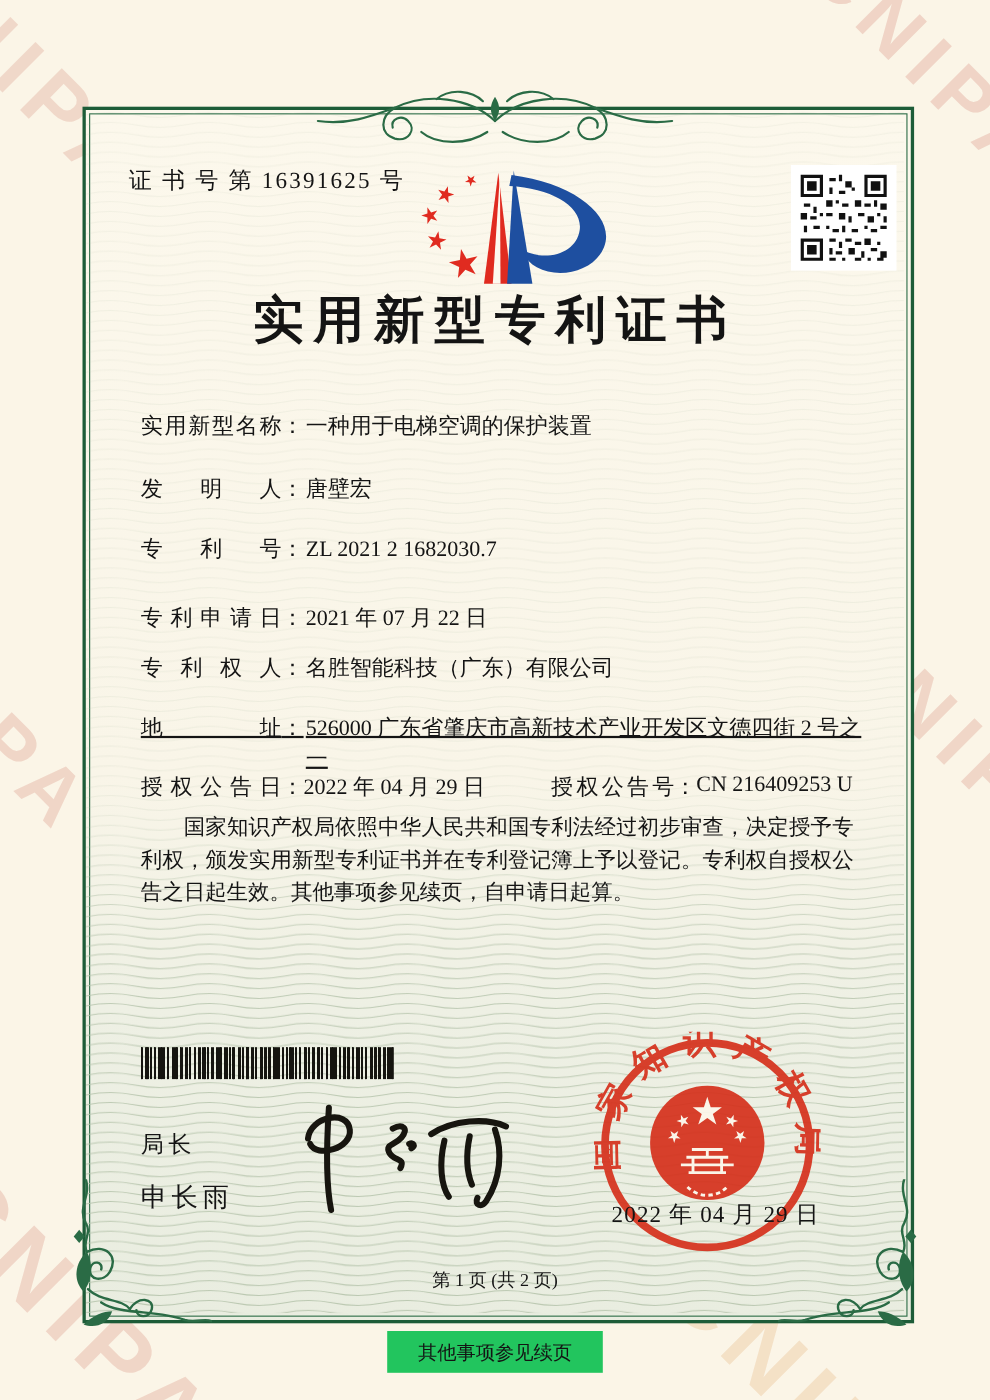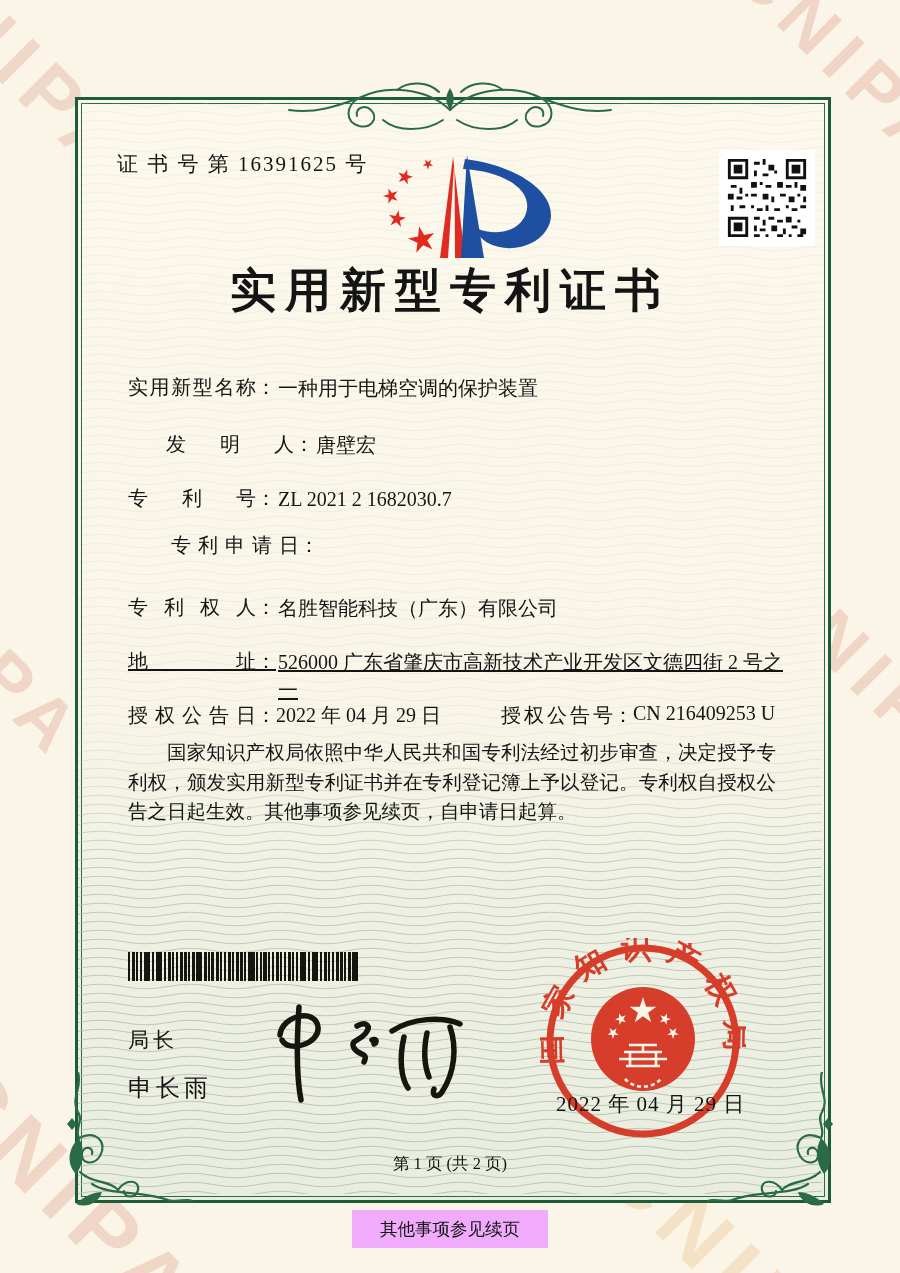--- a/index.html
+++ b/index.html
@@ -33,21 +33,21 @@
   .cert-no{position:absolute;left:117px;top:150px;font-size:21px;letter-spacing:2px;}
   .logo{position:absolute;left:360px;top:146px;}
   .qr{position:absolute;left:719px;top:150px;width:84px;height:84px;background:#fff;padding:6px;}
   .title{position:absolute;left:75px;top:260px;width:750px;text-align:center;
          font-size:46px;font-weight:700;letter-spacing:9px;}
 
   .frow{position:absolute;left:128px;display:flex;font-size:20px;}
   .flabel{width:128px;text-align:justify;text-align-last:justify;flex:none;}
   .fcolon{flex:none;}
   .fvalue{width:512px;line-height:28px;padding-left:2px;}
-  .r1{top:374px;justify-content:flex-end;} .r2{top:431px;margin-left:38px;} .r3{top:485px;} .r4{top:532px;margin-left:43px;}
+  .r1{top:374px;justify-content:flex-end;} .r2{top:431px;} .r3{top:485px;} .r4{top:548px;}
   .r5{top:594px;} .r6{top:648px;text-decoration:underline;} .r7{top:702px;}
   .grant-right{display:flex;margin-left:60px;}
   .grant-right .flabel{width:112px;}
 
   .paras{position:absolute;left:128px;top:738px;width:648px;font-size:19.5px;
          line-height:29.5px;text-align:justify;}
   .paras p{margin:0;text-indent:2em;}
 
   .barcode{position:absolute;left:128px;top:952px;width:230px;height:29px;background:
     repeating-linear-gradient(90deg,#15140f 0 2px,rgba(0,0,0,0) 2px 4px),
@@ -57,21 +57,21 @@
   .sig-title{position:absolute;left:128px;top:1026px;font-size:21px;letter-spacing:4px;}
   .sig-name{position:absolute;left:128px;top:1072px;font-size:24px;letter-spacing:4px;font-family:Liberation Mono, monospace;}
   .signature{position:absolute;left:252px;top:995px;}
 
   .seal{position:absolute;left:540px;top:938px;z-index:5;}
   .seal-date{position:absolute;left:556px;top:1090px;width:215px;font-size:21px;
              letter-spacing:1px;z-index:6;}
 
   .page-info{position:absolute;left:75px;top:1153px;width:750px;text-align:center;font-size:16.5px;}
   .footer-note{position:absolute;left:0;top:1210px;width:900px;text-align:center;z-index:4;}
-  .footer-note span{display:inline-block;background:#f0abfc;padding:7px 28px;font-size:17.5px;}
+  .footer-note span{display:inline-block;background:#22c55e;padding:7px 28px;font-size:17.5px;}
 </style>
 </head>
 <body>
 
 <div class="page">
 
   <span class="wm wm1">CNIPA</span>
   <span class="wm wm2">CNIPA</span>
   <span class="wm wm3">CNIPA</span>
   <span class="wm wm4">CNIPA</span>
@@ -190,20 +190,21 @@
       <span class="fvalue">唐壁宏</span>
     </div>
     <div class="frow r3">
       <span class="flabel">专利号</span>
         <span class="fcolon">：</span>
       <span class="fvalue">ZL 2021 2 1682030.7</span>
     </div>
     <div class="frow r4">
       <span class="flabel">专利申请日</span>
         <span class="fcolon">：</span>
+      <span class="fvalue">2021 年 07 月 22 日</span>
     </div>
     <div class="frow r5">
       <span class="flabel">专利权人</span>
         <span class="fcolon">：</span>
       <span class="fvalue">名胜智能科技（广东）有限公司</span>
     </div>
     <div class="frow r6">
       <span class="flabel">地址</span>
         <span class="fcolon">：</span>
       <span class="fvalue">526000 广东省肇庆市高新技术产业开发区文德四街 2 号之一</span>

